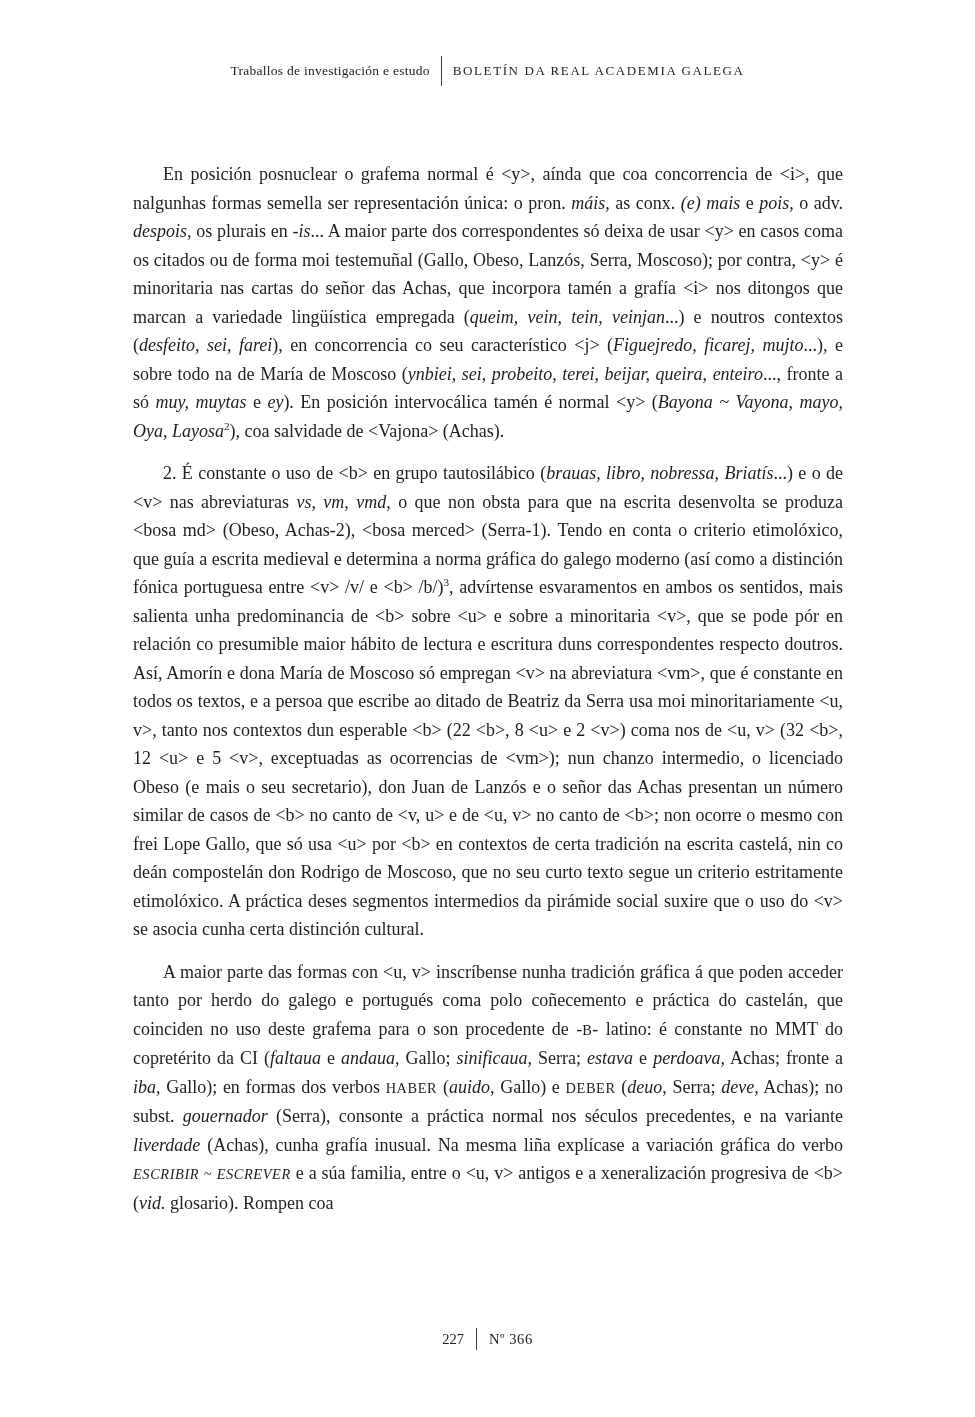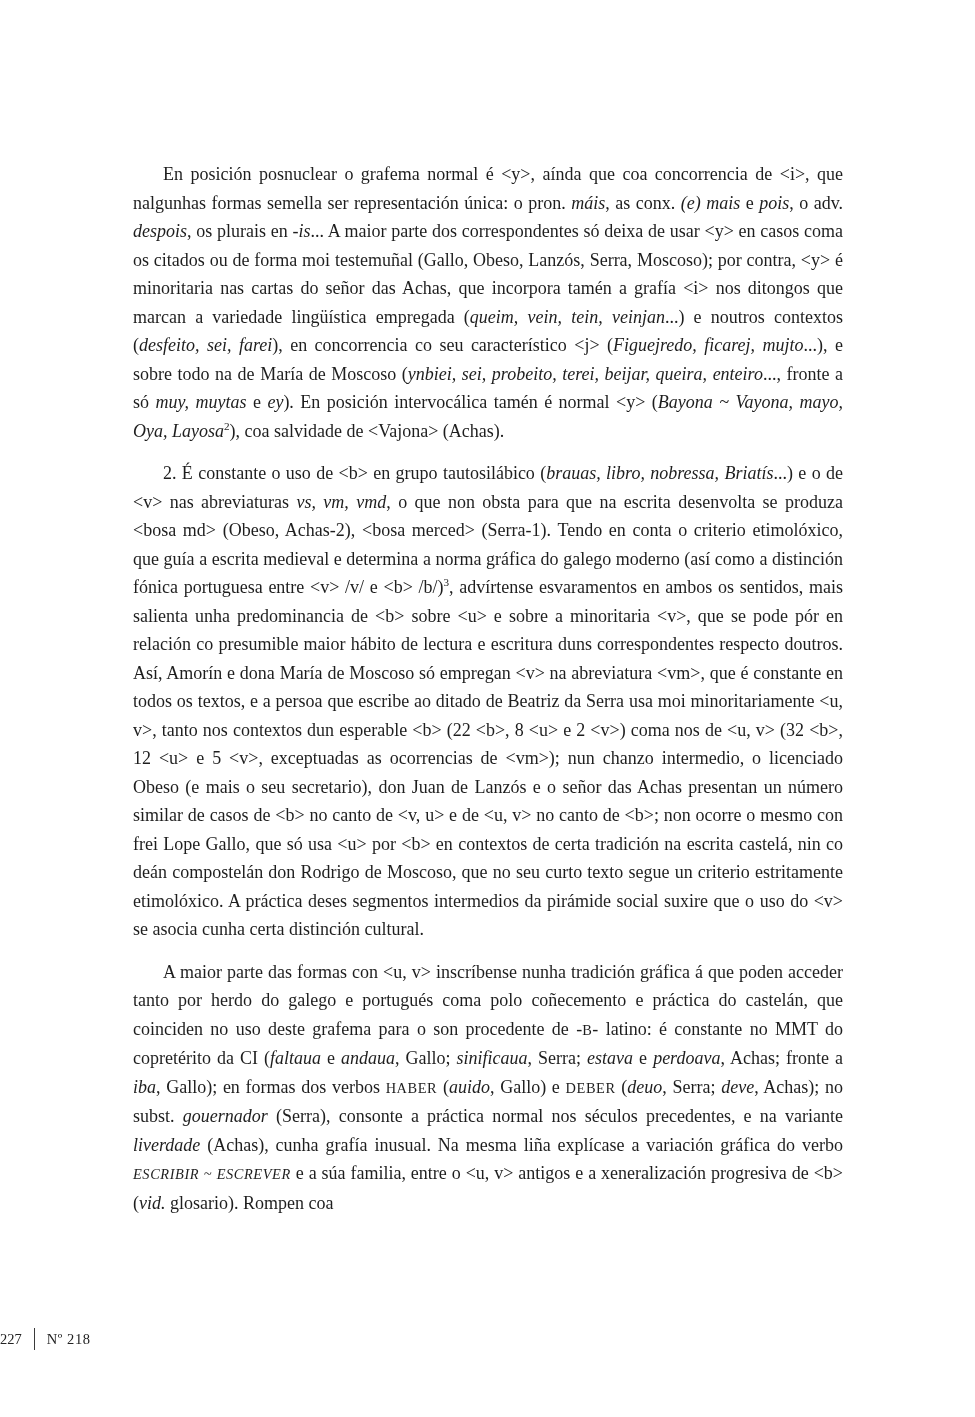--- a/index.html
+++ b/index.html
@@ -69,20 +69,21 @@
     line-height: 0;
   }
 
   
   .page-footer {
     position: absolute;
     top: 1328px;
     left: 0;
     right: 0;
     display: flex;
+    justify-content: center;
     align-items: center;
   }
   .footer-page {
     font-size: 14.5px;
     color: #222;
   }
   .footer-divider {
     display: inline-block;
     width: 1px;
     height: 22px;
@@ -93,26 +94,31 @@
     font-size: 14.5px;
     letter-spacing: 0.04em;
     color: #222;
   }
 </style>
 </head>
 <body>
 
 <div class="page">
 
+  <header class="page-header">
+    <span class="header-left">Traballos de investigación e estudo</span>
+    <span class="header-divider"></span>
+    <span class="header-right">BOLETÍN DA REAL ACADEMIA GALEGA</span>
+  </header>
 
   <main class="body-text">
       <p class="para"><span class="run-n">En posición posnuclear o grafema normal é &lt;y&gt;, aínda que coa concorrencia de &lt;i&gt;, que nalgunhas formas semella ser representación única: o pron. </span><span class="run-i">máis</span><span class="run-n">, as conx. </span><span class="run-i">(e) mais</span><span class="run-n"> e </span><span class="run-i">pois</span><span class="run-n">, o adv. </span><span class="run-i">despois</span><span class="run-n">, os plurais en </span><span class="run-i">-is</span><span class="run-n">... A maior parte dos correspondentes só deixa de usar &lt;y&gt; en casos coma os citados ou de forma moi testemuñal (Gallo, Obeso, Lanzós, Serra, Moscoso); por contra, &lt;y&gt; é minoritaria nas cartas do señor das Achas, que incorpora tamén a grafía &lt;i&gt; nos ditongos que marcan a variedade lingüística empregada (</span><span class="run-i">queim, vein, tein, veinjan</span><span class="run-n">...) e noutros contextos (</span><span class="run-i">desfeito, sei, farei</span><span class="run-n">), en concorrencia co seu característico &lt;j&gt; (</span><span class="run-i">Figuejredo, ficarej, mujto</span><span class="run-n">...), e sobre todo na de María de Moscoso (</span><span class="run-i">ynbiei, sei, probeito, terei, beijar, queira, enteiro</span><span class="run-n">..., fronte a só </span><span class="run-i">muy, muytas</span><span class="run-n"> e </span><span class="run-i">ey</span><span class="run-n">). En posición intervocálica tamén é normal &lt;y&gt; (</span><span class="run-i">Bayona ~ Vayona, mayo, Oya, Layosa</span><span class="run-sup">2</span><span class="run-n">), coa salvidade de &lt;Vajona&gt; (Achas).</span></p>
       <p class="para"><span class="run-n">2. É constante o uso de &lt;b&gt; en grupo tautosilábico (</span><span class="run-i">brauas, libro, nobressa, Briatís</span><span class="run-n">...) e o de &lt;v&gt; nas abreviaturas </span><span class="run-i">vs, vm, vmd</span><span class="run-n">, o que non obsta para que na escrita desenvolta se produza &lt;bosa md&gt; (Obeso, Achas-2), &lt;bosa merced&gt; (Serra-1). Tendo en conta o criterio etimolóxico, que guía a escrita medieval e determina a norma gráfica do galego moderno (así como a distinción fónica portuguesa entre &lt;v&gt; /v/ e &lt;b&gt; /b/)</span><span class="run-sup">3</span><span class="run-n">, advírtense esvaramentos en ambos os sentidos, mais salienta unha predominancia de &lt;b&gt; sobre &lt;u&gt; e sobre a minoritaria &lt;v&gt;, que se pode pór en relación co presumible maior hábito de lectura e escritura duns correspondentes respecto doutros. Así, Amorín e dona María de Moscoso só empregan &lt;v&gt; na abreviatura &lt;vm&gt;, que é constante en todos os textos, e a persoa que escribe ao ditado de Beatriz da Serra usa moi minoritariamente &lt;u, v&gt;, tanto nos contextos dun esperable &lt;b&gt; (22 &lt;b&gt;, 8 &lt;u&gt; e 2 &lt;v&gt;) coma nos de &lt;u, v&gt; (32 &lt;b&gt;, 12 &lt;u&gt; e 5 &lt;v&gt;, exceptuadas as ocorrencias de &lt;vm&gt;); nun chanzo intermedio, o licenciado Obeso (e mais o seu secretario), don Juan de Lanzós e o señor das Achas presentan un número similar de casos de &lt;b&gt; no canto de &lt;v, u&gt; e de &lt;u, v&gt; no canto de &lt;b&gt;; non ocorre o mesmo con frei Lope Gallo, que só usa &lt;u&gt; por &lt;b&gt; en contextos de certa tradición na escrita castelá, nin co deán compostelán don Rodrigo de Moscoso, que no seu curto texto segue un criterio estritamente etimolóxico. A práctica deses segmentos intermedios da pirámide social suxire que o uso do &lt;v&gt; se asocia cunha certa distinción cultural.</span></p>
       <p class="para"><span class="run-n">A maior parte das formas con &lt;u, v&gt; inscríbense nunha tradición gráfica á que poden acceder tanto por herdo do galego e portugués coma polo coñecemento e práctica do castelán, que coinciden no uso deste grafema para o son procedente de -</span><span class="run-sc">B</span><span class="run-n">- latino: é constante no MMT do copretérito da CI (</span><span class="run-i">faltaua</span><span class="run-n"> e </span><span class="run-i">andaua</span><span class="run-n">, Gallo; </span><span class="run-i">sinificaua</span><span class="run-n">, Serra; </span><span class="run-i">estava</span><span class="run-n"> e </span><span class="run-i">perdoava</span><span class="run-n">, Achas; fronte a </span><span class="run-i">iba</span><span class="run-n">, Gallo); en formas dos verbos </span><span class="run-sc">HABER</span><span class="run-n"> (</span><span class="run-i">auido</span><span class="run-n">, Gallo) e </span><span class="run-sc">DEBER</span><span class="run-n"> (</span><span class="run-i">deuo</span><span class="run-n">, Serra; </span><span class="run-i">deve</span><span class="run-n">, Achas); no subst. </span><span class="run-i">gouernador</span><span class="run-n"> (Serra), consonte a práctica normal nos séculos precedentes, e na variante </span><span class="run-i">liverdade</span><span class="run-n"> (Achas), cunha grafía inusual. Na mesma liña explícase a variación gráfica do verbo </span><span class="run-isc">ESCRIBIR ~ ESCREVER</span><span class="run-n"> e a súa familia, entre o &lt;u, v&gt; antigos e a xeneralización progresiva de &lt;b&gt; (</span><span class="run-i">vid.</span><span class="run-n"> glosario). Rompen coa</span></p>
     </main>
 
   <footer class="page-footer">
     <span class="footer-page">227</span>
     <span class="footer-divider"></span>
-    <span class="footer-issue">Nº 218</span>
+    <span class="footer-issue">Nº 366</span>
   </footer>
 
 </div>
 
 </body></html>

